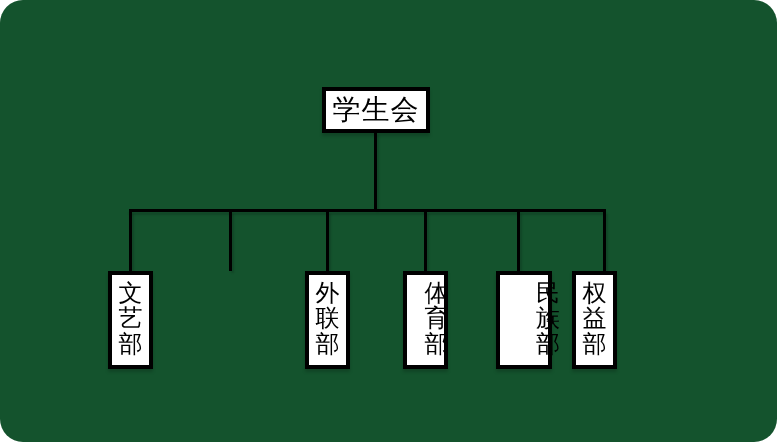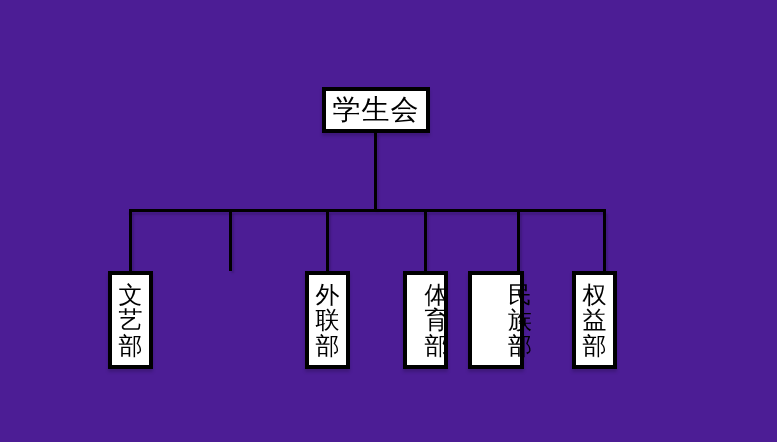--- a/index.html
+++ b/index.html
@@ -4,24 +4,25 @@
 <style>
   html, body {
     margin: 0;
     padding: 0;
     background: #ffffff;
   }
   .canvas {
     position: relative;
     width: 777px;
     height: 442px;
-    background: #4c1d95;
-    font-family: Liberation Sans, sans-serif;
+    background: #14532d;
+    font-family: Liberation Mono, monospace;
     color: #000000;
     overflow: hidden;
+    border-radius: 23px;
   }
   .node {
     position: absolute;
     box-sizing: border-box;
     border: 4px solid #000000;
     background: #ffffff;
     display: flex;
     align-items: center;
     justify-content: center;
     box-shadow: 0 3px 3px rgba(0,0,0,0.18);
@@ -71,21 +72,21 @@
   .drop-2 { left: 229px; }
   .drop-3 { left: 326px; }
   .drop-4 { left: 424px; }
   .drop-5 { left: 517px; }
   .drop-6 { left: 603px; }
   
   .child-1 { left: 108px; }
   .child-2 { left: 208px; }
   .child-3 { left: 305px; }
   .child-4 { left: 403px; padding-left: 22px; }
-  .child-5 { left: 468px; padding-left: 48px; }
+  .child-5 { left: 496px; padding-left: 48px; }
   .child-6 { left: 572px; }
 </style>
 </head>
 <body>
 
 <div class="canvas">
 
   <div class="node root-node">
     <span class="label">学生会</span>
   </div>

